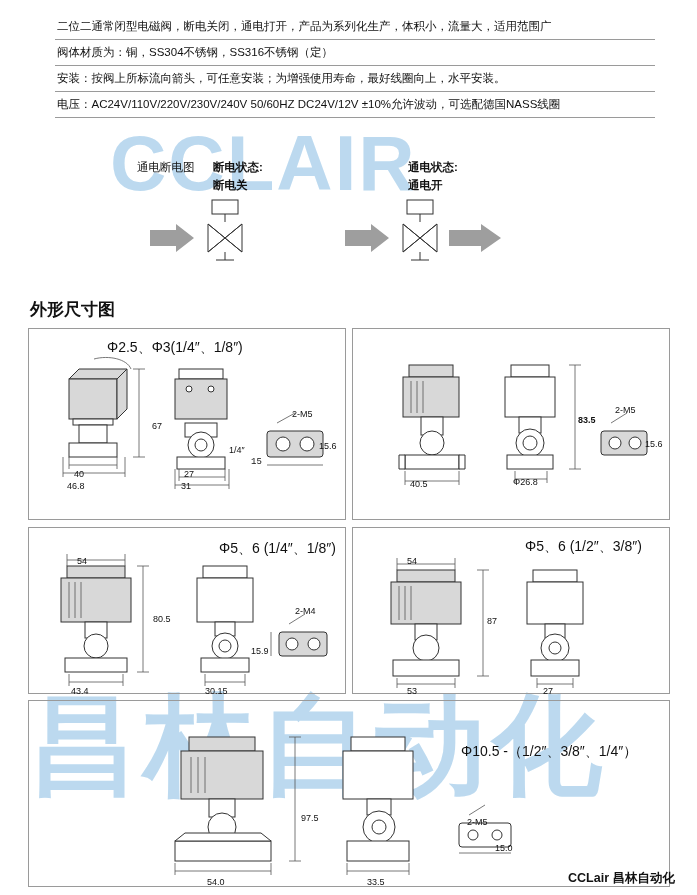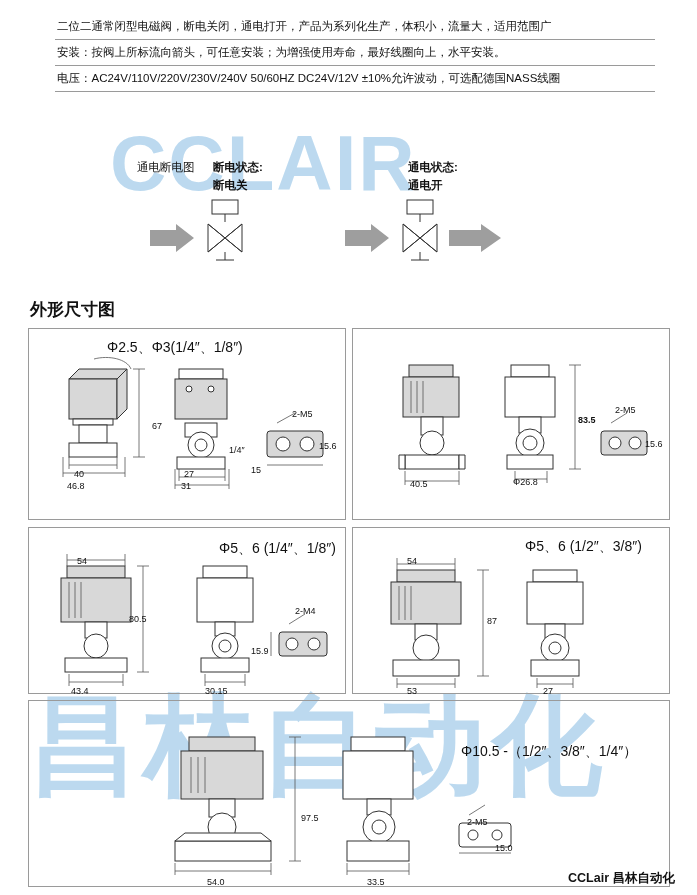--- a/index.html
+++ b/index.html
@@ -93,20 +93,23 @@
   .arrow-g{fill:#9e9e9e;}
 </style>
 </head>
 <body>
 
 <div class="page">
 
   <div class="spec">
     <div class="row">
       <span class="seg">二位二通常闭型电磁阀，断电关闭，通电打开，产品为系列化生产，体积小，流量大，适用范围广</span>
+    </div>
+    <div class="row">
+      <span class="seg">阀体材质为：铜，SS304不锈钢，SS316不锈钢（定）</span>
     </div>
     <div class="row">
       <span class="seg">安装：按阀上所标流向箭头，可任意安装；为增强使用寿命，最好线圈向上，水平安装。</span>
     </div>
     <div class="row">
       <span class="seg">电压：AC24V/110V/220V/230V/240V 50/60HZ DC24V/12V    ±10%允许波动，可选配德国NASS线圈</span>
     </div>
   </div>
 
   <div class="wm wm-top">CCLAIR</div>
@@ -196,21 +199,21 @@
       <line x1="238" y1="70" x2="256" y2="60" class="ln2"></line>
       <line x1="228" y1="112" x2="284" y2="112" class="ln2"></line>
     </svg>
 
     <div class="dim" style="left:123px;top:92px;">67</div>
     <div class="dim" style="left:45px;top:140px;">40</div>
     <div class="dim" style="left:38px;top:152px;">46.8</div>
     <div class="dim" style="left:155px;top:140px;">27</div>
     <div class="dim" style="left:152px;top:152px;">31</div>
     <div class="dim" style="left:200px;top:116px;">1/4″</div>
-    <div class="dim" style="left:222px;top:136px;">15</div>
+    <div class="dim" style="left:222px;top:128px;font-family:Liberation Mono, monospace;">15</div>
     <div class="dim" style="left:263px;top:80px;">2-M5</div>
     <div class="dim" style="left:290px;top:112px;">15.6</div>
   </div>
 
   <div class="panel p2">
     <svg style="position:absolute;left:12px;top:22px;" width="300" height="160">
 
       <rect x="44" y="14" width="44" height="12" class="fill-g"></rect>
       <rect x="38" y="26" width="56" height="40" class="fill-g"></rect>
       <line x1="46" y1="30" x2="46" y2="62" class="ln2"></line>
@@ -287,21 +290,21 @@
       <line x1="206" y1="126" x2="206" y2="138" class="ln2"></line>
 
       <rect x="240" y="84" width="48" height="24" rx="3" class="fill-g"></rect>
       <circle cx="253" cy="96" r="6" class="fill-w"></circle>
       <circle cx="275" cy="96" r="6" class="fill-w"></circle>
       <line x1="250" y1="76" x2="266" y2="66" class="ln2"></line>
       <line x1="232" y1="84" x2="232" y2="108" class="ln2"></line>
     </svg>
 
     <div class="dim" style="left:48px;top:28px;">54</div>
-    <div class="dim" style="left:100px;top:86px;">80.5</div>
+    <div class="dim" style="left:124px;top:86px;">80.5</div>
     <div class="dim" style="left:42px;top:158px;">43.4</div>
     <div class="dim" style="left:176px;top:158px;">30.15</div>
     <div class="dim" style="left:266px;top:78px;">2-M4</div>
     <div class="dim" style="left:222px;top:118px;">15.9</div>
   </div>
 
   <div class="panel p4">
     <div class="panel-cap" style="left:172px;top:10px;">Φ5、6 (1/2″、3/8″)</div>
 
     <svg style="position:absolute;left:10px;top:22px;" width="300" height="145">

